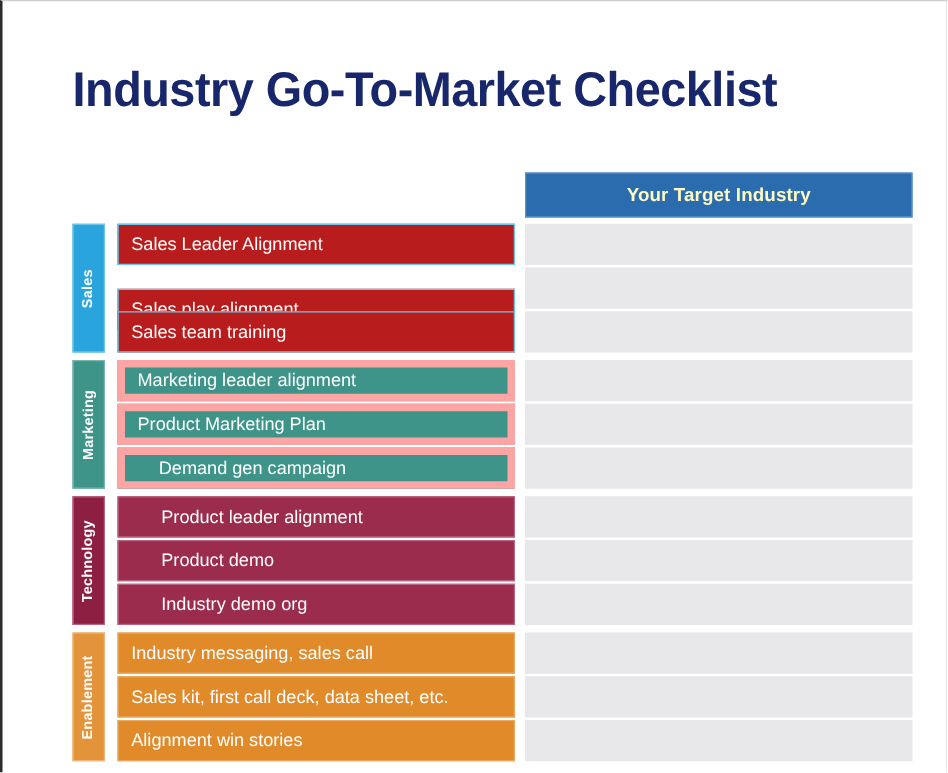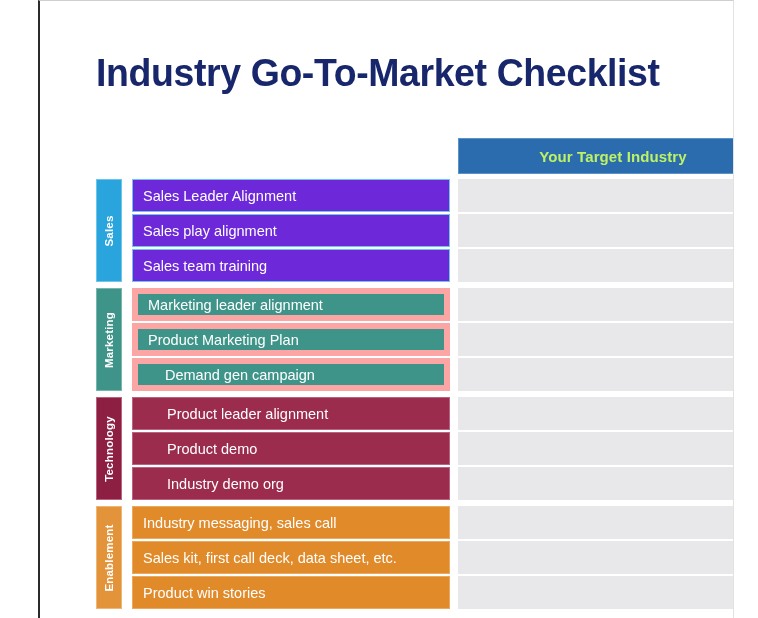--- a/index.html
+++ b/index.html
@@ -13,29 +13,28 @@
     height: 618px;
     overflow: hidden;
     font-family: "Liberation Sans", "DejaVu Sans", sans-serif;
     position: relative;
   }
 
   
   #slide {
     position: absolute;
     left: 0; top: 0;
-    width: 696px;
+    width: 758px;
     height: 618px;
     background: #ffffff;
     border-left: 2px solid #2b2b2b;
     border-top: 1px solid #cfcfcf;
     border-right: 1px solid #e2e2e2;
     box-sizing: border-box;
     overflow: hidden;
-    margin-left: 38px;
   }
 
   #slide-title {
     position: absolute;
     left: 56px;
     top: 50px;
     font-size: 39px;
     line-height: 44px;
     font-weight: bold;
     color: #18276b;
@@ -58,21 +57,21 @@
     left: 418px;
     top: 137px;
     width: 310px;
     height: 36px;
     background: #2a6cae;
     border: 1px solid #5a93c9;
     box-sizing: border-box;
     display: flex;
     align-items: center;
     justify-content: center;
-    color: #bef264;
+    color: #fef9c3;
     font-size: 15px;
     font-weight: bold;
     letter-spacing: 0.1px;
   }
 
   .group {
     position: absolute;
     left: 56px;
   }
 
@@ -120,21 +119,21 @@
   .answer {
     position: absolute;
     left: 418px;
     width: 310px;
     height: 33px;
     background: #e8e8ea;
     box-sizing: border-box;
   }
 
   
-  .sec-sales .row          { background: #6d28d9; border: 1px solid #6cc5ea; }
+  .sec-sales .row          { background: #b91c1c; border: 1px solid #6cc5ea; }
   .sec-sales .side-tab     { background: #2aa4dc; border: 1px solid #6cc5ea; }
 
   .sec-marketing .row      { background: #3f9489; border: 6px solid #fca5a5; }
   .sec-marketing .side-tab { background: #3f9489; border: 1px solid #77b6ae; }
 
   .sec-technology .row      { background: #9c2c4e; border: 1px solid #b96380; padding-left: 34px; }
   .sec-technology .side-tab { background: #8c1f42; border: 1px solid #b96380; }
 
   .sec-enablement .row      { background: #e08a2a; border: 1px solid #eaa95f; }
   .sec-enablement .side-tab { background: #e3933a; border: 1px solid #eeb madeup; }
@@ -151,21 +150,21 @@
 
     <div class="col-head">Your Target Industry</div>
 
     <div id="groups">
         <div class="group sec-sales" style="top: 178px; height: 103px; width: 354px;">
           <div class="side-tab">
             <span class="side-tab-inner">Sales</span>
           </div>
           <div class="rows" style="height: 103px;">
             <div class="row" style="top: 0px;">Sales Leader Alignment</div>
-            <div class="row" style="top: 35px;">Sales play alignment</div>
+            <div class="row" style="top: 52px;">Sales play alignment</div>
             <div class="row" style="top: 70px;">Sales team training</div>
           </div>
         </div>
         <div class="group sec-marketing" style="top: 287px; height: 103px; width: 354px;">
           <div class="side-tab">
             <span class="side-tab-inner">Marketing</span>
           </div>
           <div class="rows" style="height: 103px;">
             <div class="row" style="top: 0px;">Marketing leader alignment</div>
             <div class="row" style="top: 35px;">Product Marketing Plan</div>
@@ -182,21 +181,21 @@
             <div class="row" style="top: 70px;">Industry demo org</div>
           </div>
         </div>
         <div class="group sec-enablement" style="top: 505px; height: 103px; width: 354px;">
           <div class="side-tab">
             <span class="side-tab-inner">Enablement</span>
           </div>
           <div class="rows" style="height: 103px;">
             <div class="row" style="top: 0px;">Industry messaging, sales call</div>
             <div class="row" style="top: 35px;">Sales kit, first call deck, data sheet, etc.</div>
-            <div class="row" style="top: 70px;">Product win stories</div>
+            <div class="row" style="top: 70px;">Alignment win stories</div>
           </div>
         </div>
       </div>
 
   <div class="answer" style="top: 178px;"></div>
       <div class="answer" style="top: 213px;"></div>
       <div class="answer" style="top: 248px;"></div>
       <div class="answer" style="top: 287px;"></div>
       <div class="answer" style="top: 322px;"></div>
       <div class="answer" style="top: 357px;"></div>

